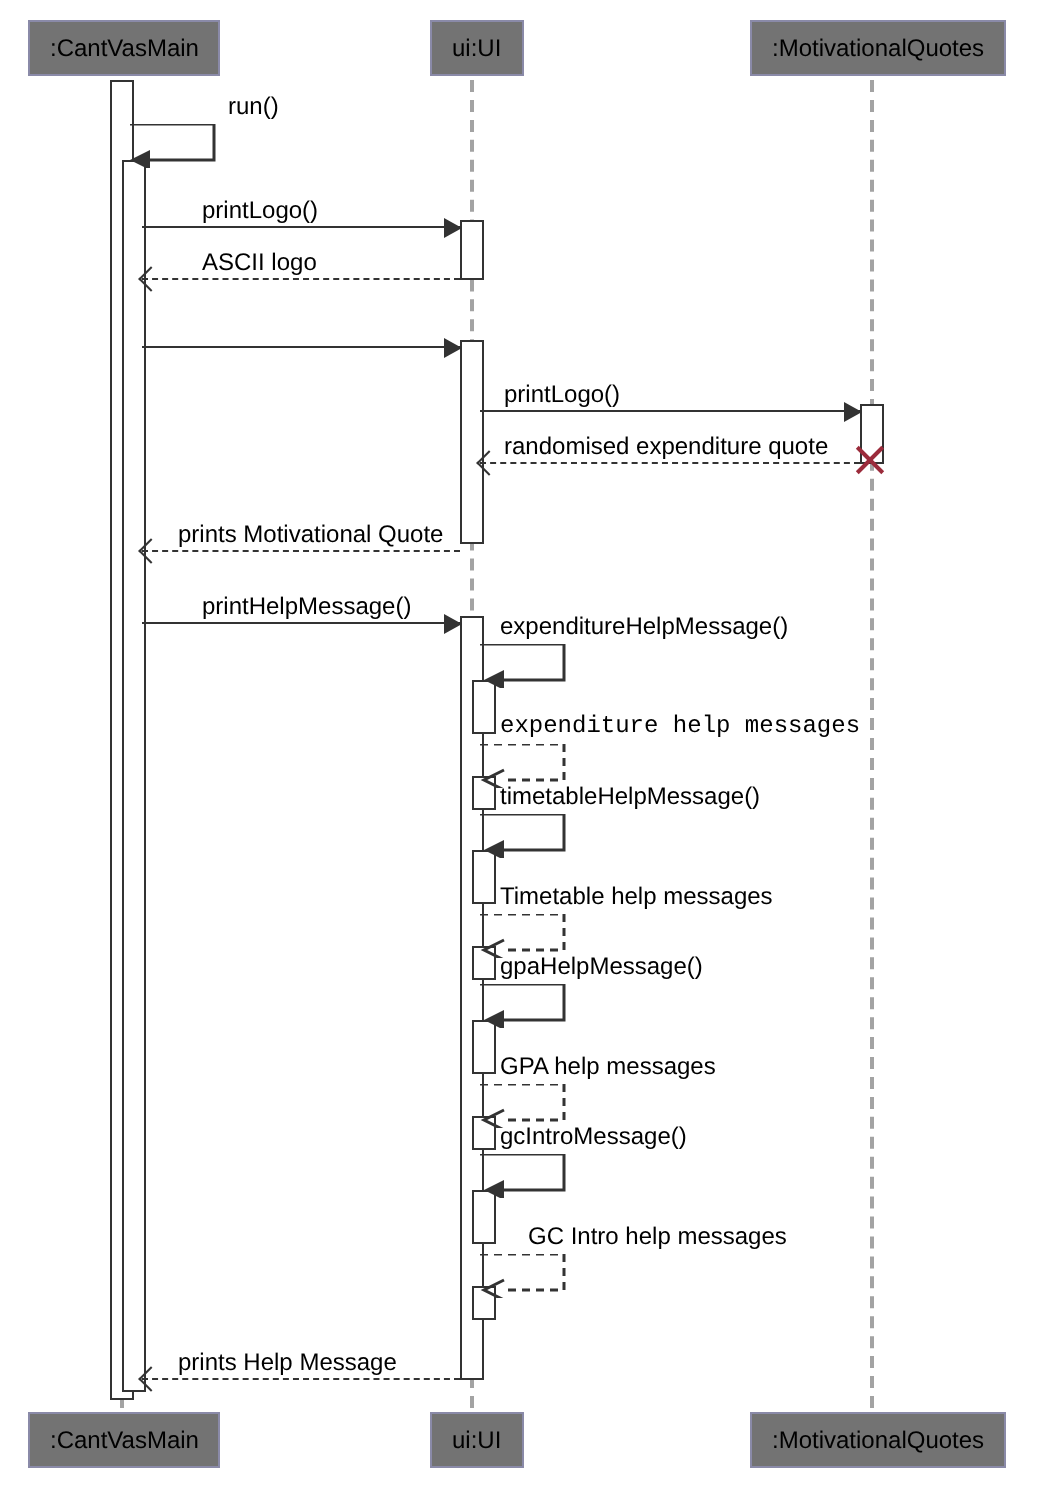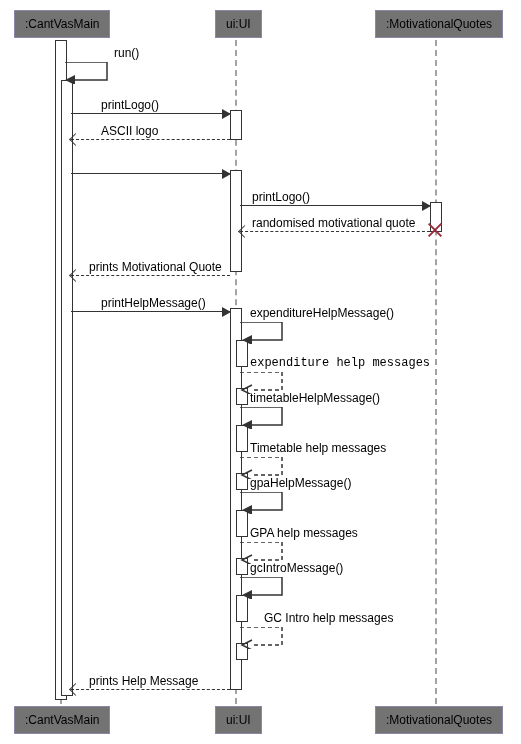--- a/index.html
+++ b/index.html
@@ -178,21 +178,21 @@
   <div class="msg" style="left:61px; width:159px; top:146px;">
     <div class="line solid-line arrow-right"></div>
   </div>
 
   <div class="msg" style="left:230px; width:190px; top:178px;">
     <span class="label" style="left:12px;">printLogo()</span>
     <div class="line solid-line arrow-right"></div>
   </div>
 
   <div class="msg" style="left:230px; width:190px; top:204px;">
-    <span class="label" style="left:12px;">randomised motivational quote</span>
+    <span class="label" style="left:12px;">randomised expenditure quote</span>
     <div class="line dashed-line arrow-left-open"></div>
   </div>
   <div class="destroy-x" style="left:416px; top:211px;"></div>
 
   <div class="msg" style="left:61px; width:159px; top:248px;">
     <span class="label" style="left:18px;">prints Motivational Quote</span>
     <div class="line dashed-line arrow-left-open"></div>
   </div>
 
   <div class="msg" style="left:61px; width:159px; top:284px;">

